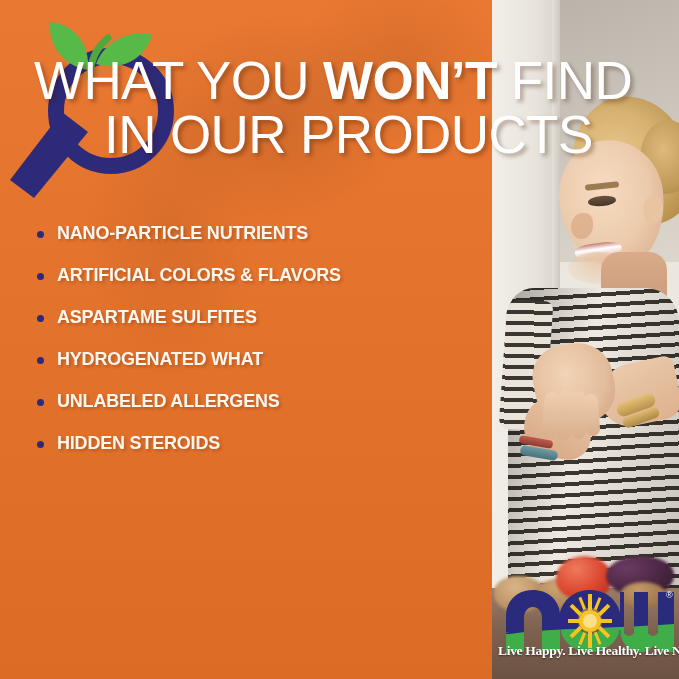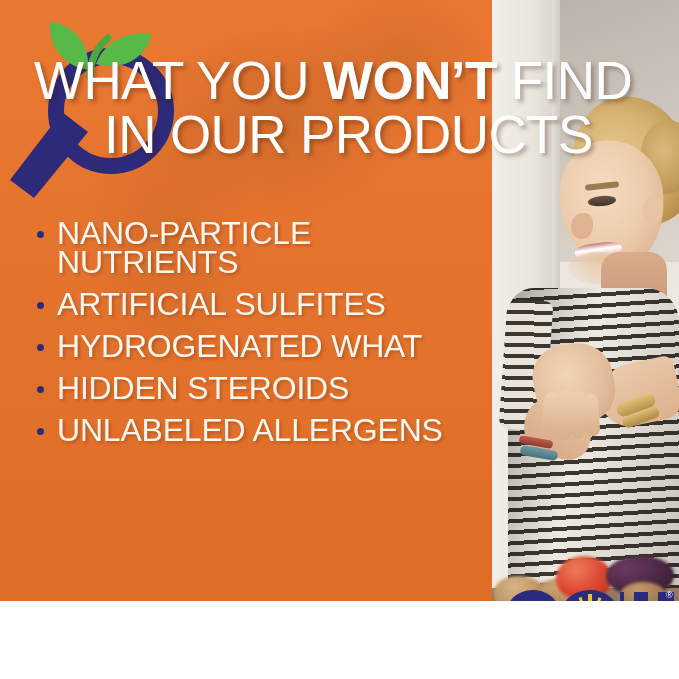--- a/index.html
+++ b/index.html
@@ -7,21 +7,21 @@
     padding: 0;
     background: #ffffff;
   }
   body {
     font-family: "Liberation Sans", sans-serif;
   }
 
   .canvas {
     position: relative;
     width: 679px;
-    height: 601px;
+    height: 679px;
     overflow: hidden;
     background: #15803d;
   }
 
   
   .photo {
     position: absolute;
     left: 0; top: 0;
     width: 679px; height: 679px;
     overflow: hidden;
@@ -307,23 +307,23 @@
     width: 452px;
     list-style: none;
     margin: 0;
     padding: 0;
   }
   .bullet-item {
     position: relative;
     padding-left: 25px;
     margin-bottom: 13px;
     color: #fdf7ef;
-    font-size: 32px;
+    font-size: 18px;
     line-height: 29px;
-    font-weight: 400;
+    font-weight: 700;
     letter-spacing: -0.2px;
     text-shadow: 2px 2px 3px rgba(70,25,0,.25);
     white-space: pre-line;
   }
   .bullet-item::before {
     content: "";
     position: absolute;
     left: 5px;
     top: 12px;
     width: 7px; height: 7px;
@@ -415,24 +415,25 @@
     <path d="M 92 56 C 100 34, 124 22, 148 26 C 142 50, 118 64, 92 56 Z" fill="#57B947"></path>
   </svg>
 
   <div class="headline">
     <span class="headline-l1"><span>WHAT YOU </span><span class="hl-strong">WON’T</span><span> FIND</span></span>
     <span class="headline-l2">IN OUR PRODUCTS</span>
   </div>
 
   <ul class="bullets">
     <li class="bullet-item">NANO-PARTICLE NUTRIENTS</li>
-    <li class="bullet-item">ARTIFICIAL SULFITES</li>
+    <li class="bullet-item">ARTIFICIAL COLORS &amp; FLAVORS</li>
+    <li class="bullet-item">ASPARTAME SULFITES</li>
     <li class="bullet-item">HYDROGENATED WHAT</li>
+    <li class="bullet-item">UNLABELED ALLERGENS</li>
     <li class="bullet-item">HIDDEN STEROIDS</li>
-    <li class="bullet-item">UNLABELED ALLERGENS</li>
   </ul>
 
   <svg class="now-logo" viewBox="0 0 176 78">
     <defs>
       <clipPath id="nowclip">
 
         <path d="M 8 70 L 8 34 C 8 18 20 8 35 8 C 50 8 62 18 62 34 L 62 70 L 44 70 L 44 36 C 44 29 40 25 35 25 C 30 25 26 29 26 36 L 26 70 Z"></path>
 
         <path d="M 92 8 C 110 8 123 21 123 39 C 123 57 110 70 92 70 C 74 70 61 57 61 39 C 61 21 74 8 92 8 Z
                  M 92 26 C 85 26 80 31 80 39 C 80 47 85 52 92 52 C 99 52 104 47 104 39 C 104 31 99 26 92 26 Z" clip-rule="evenodd"></path>

